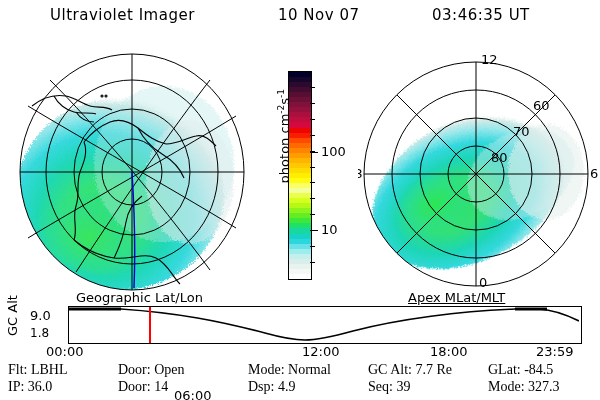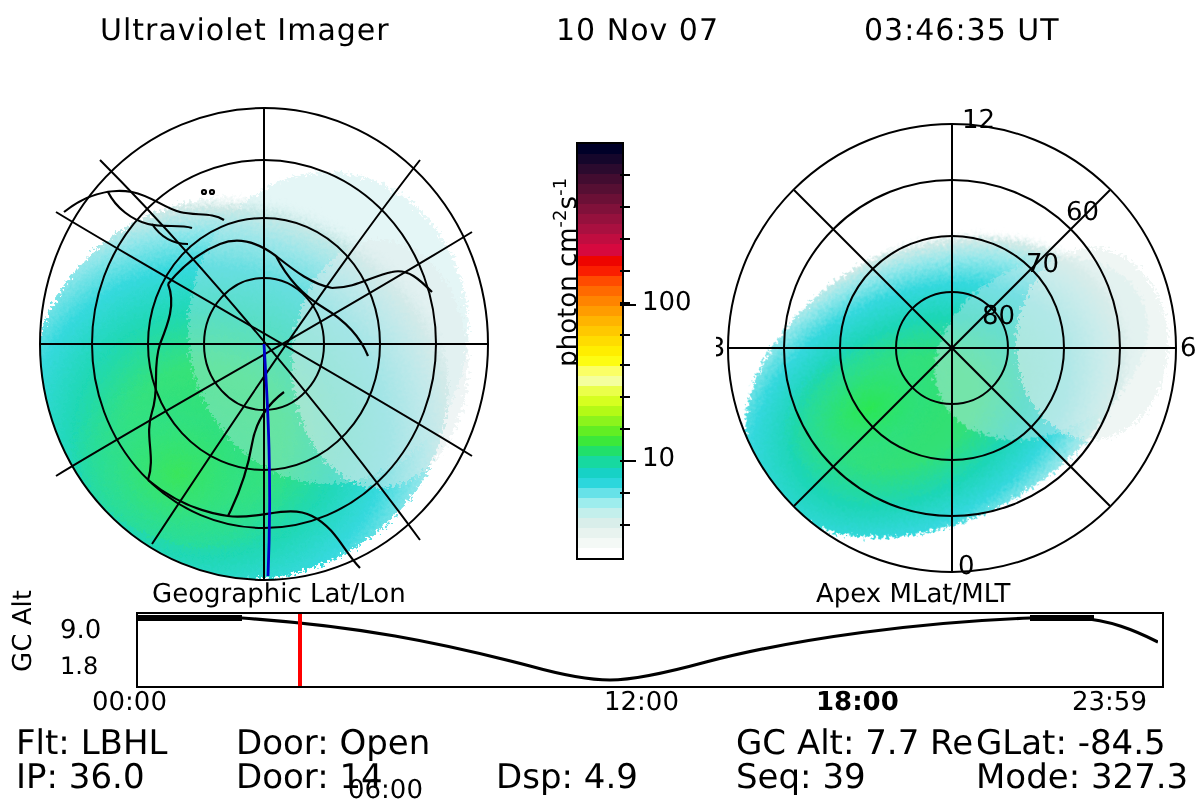--- a/index.html
+++ b/index.html
@@ -45,34 +45,34 @@
   #cbar-ticks .tk{position:absolute;left:0;width:5px;height:1px;background:#000;}
   #cbar-ticks .tkmaj{width:8px;}
   #cbar-ticks .tlab{position:absolute;left:11px;font-size:13px;line-height:1;}
 
   
   #apex-panel{left:358px;top:44px;width:240px;height:248px;}
 
   
   #orbit-panel{left:0;top:292px;width:600px;height:66px;}
   #orbit-title-left{position:absolute;left:76px;top:-2px;font-size:13px;white-space:nowrap;}
-  #orbit-title-right{position:absolute;left:408px;top:-2px;font-size:13px;white-space:nowrap;}
+  #orbit-title-right{position:absolute;left:408px;top:-2px;font-size:13px;white-space:nowrap;text-decoration:underline;}
   #orbit-ylabel{
     position:absolute;left:-16px;top:16px;width:56px;
     transform:rotate(-90deg);transform-origin:50% 50%;
     font-size:13px;text-align:center;white-space:nowrap;
   }
   #orbit-ytick-hi{position:absolute;left:30px;top:16px;font-size:13px;}
   #orbit-ytick-lo{position:absolute;left:30px;top:34px;font-size:12px;}
   #orbit-box{position:absolute;left:68px;top:14px;width:512px;height:36px;border:1px solid #000;}
   #orbit-xlabels{position:absolute;left:0;top:52px;width:600px;height:16px;}
   #orbit-xlabels span{position:absolute;font-size:13px;white-space:nowrap;}
 
   
-  #status{left:0;top:362px;width:600px;height:36px;font-size:17px;}
+  #status{left:0;top:362px;width:600px;height:36px;font-size:14px;font-family:Liberation Serif, serif;}
   #status .cell{position:absolute;white-space:nowrap;}
   #status .r0{top:0;}
   #status .r1{top:17px;}
   .c0{left:8px;} .c1{left:118px;} .c2{left:248px;} .c3{left:368px;} .c4{left:488px;}
 </style>
 </head>
 <body>
 
 <div id="header" class="abs">
   <span id="hdr-title">Ultraviolet Imager</span>
@@ -286,28 +286,29 @@
       <line x1="0" y1="2" x2="52" y2="2" stroke="#000" stroke-width="3"></line>
       <line x1="446" y1="2" x2="478" y2="2" stroke="#000" stroke-width="3"></line>
     </svg>
     <div class="abs" id="orbit-marker" style="top: 0px; height: 100%; width: 2px; background: rgb(255, 0, 0); left: 80px;"></div>
   </div>
 
   <div id="orbit-xlabels">
       <span style="left: 46px;">00:00</span>
       <span style="left: 174px; margin-top: 44px;">06:00</span>
       <span style="left: 302px;">12:00</span>
-      <span style="left: 408px; font-weight: bold;">18:00</span>
+      <span style="left: 430px;">18:00</span>
       <span style="left: 536px;">23:59</span>
     </div>
 </div>
 
 <div id="status" class="abs">
     <div class="cell r0 c0"><span>Flt: </span><span>LBHL</span></div>
     <div class="cell r0 c1"><span>Door: </span><span>Open</span></div>
+    <div class="cell r0 c2"><span>Mode: </span><span>Normal</span></div>
     <div class="cell r0 c3"><span>GC Alt: </span><span>7.7 Re</span></div>
     <div class="cell r0 c4"><span>GLat: </span><span>-84.5</span></div>
     <div class="cell r1 c0"><span>IP: </span><span>36.0</span></div>
     <div class="cell r1 c1"><span>Door: </span><span>14</span></div>
     <div class="cell r1 c2"><span>Dsp: </span><span>4.9</span></div>
     <div class="cell r1 c3"><span>Seq: </span><span>39</span></div>
     <div class="cell r1 c4"><span>Mode: </span><span>327.3</span></div>
   </div>
 
 </body></html>

